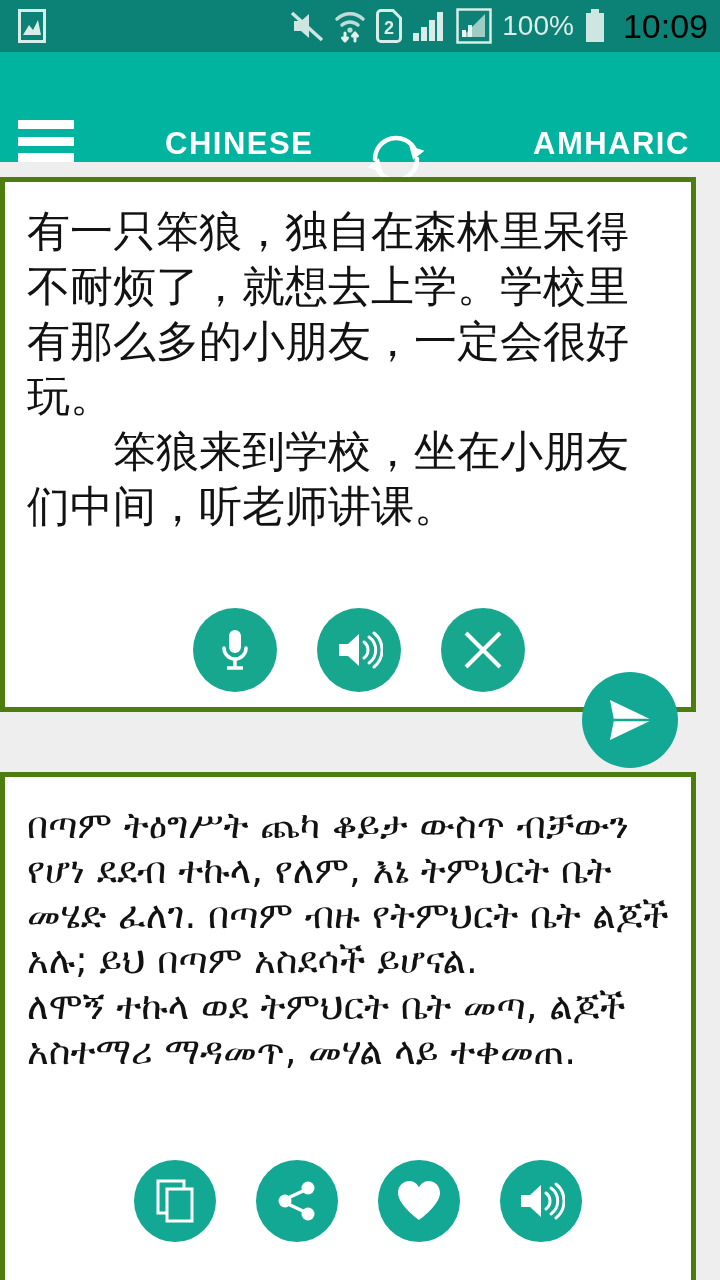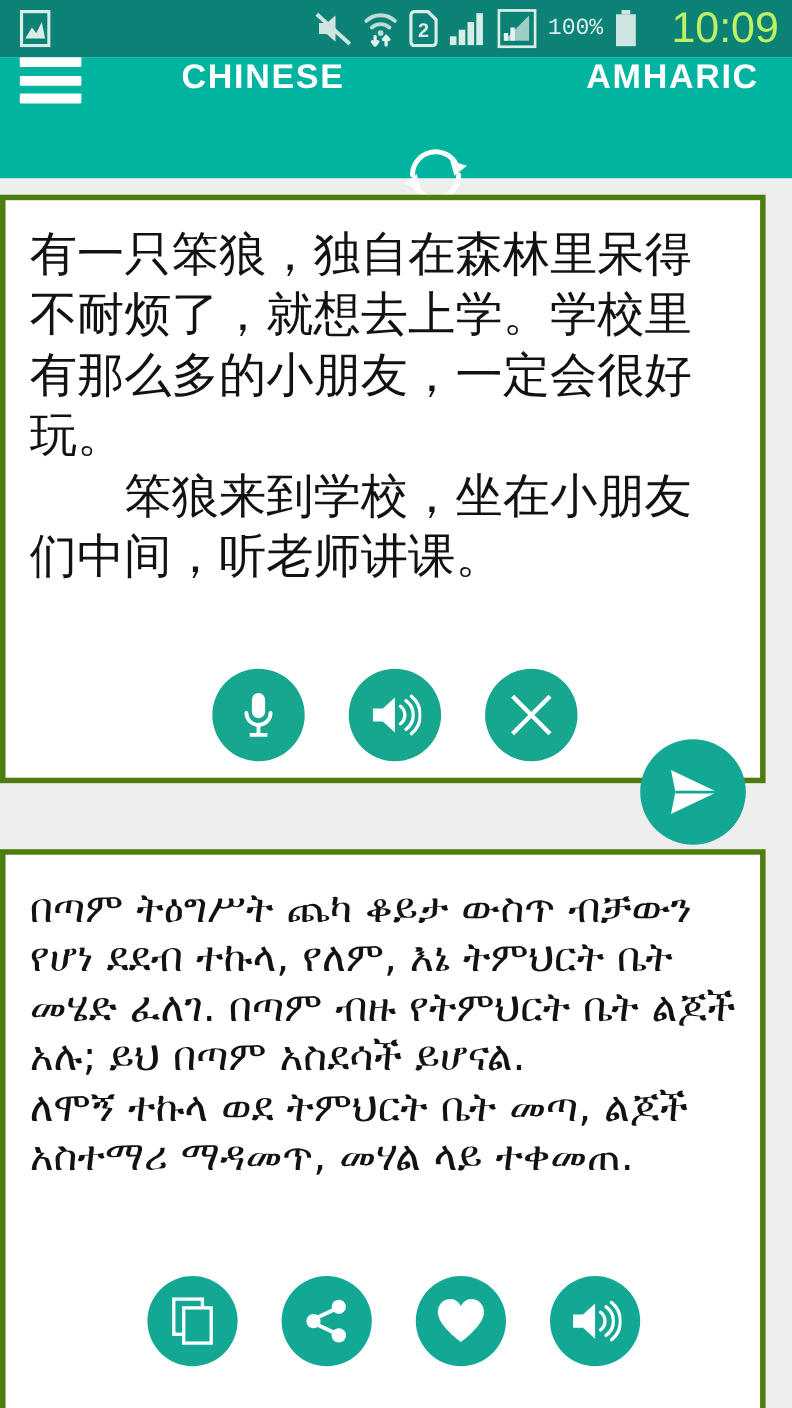--- a/index.html
+++ b/index.html
@@ -15,30 +15,30 @@
   .statusbar {
     position: absolute; top: 0; left: 0;
     width: 720px; height: 52px;
     background: #0c8175;
     display: flex; align-items: center;
     padding: 0 12px 0 18px;
     color: #d8ece8;
   }
   .sb-left { display: flex; align-items: center; }
   .sb-right { margin-left: auto; display: flex; align-items: center; gap: 10px; }
-  .sb-text { font-size: 21px; color: #ddeeea; letter-spacing: 0px; font-family: Liberation Mono, monospace; }
-  .sb-time { font-size: 39px; color: #bef264; margin-left: 20px; }
+  .sb-text { font-size: 28px; color: #ddeeea; letter-spacing: 0px; }
+  .sb-time { font-size: 34px; color: #000000; margin-left: 7px; }
   .sb-icon { display: inline-flex; align-items: center; justify-content: center; }
 
   
   .appbar {
     position: absolute; top: 52px; left: 0;
     width: 720px; height: 110px;
     background: #00b4a0;
-    display: flex; align-items: flex-start;
+    display: flex; align-items: flex-end;
   }
   .hamburger {
     width: 56px; height: 42px;
     margin-left: 18px;
     display: flex; flex-direction: column; justify-content: space-between;
     cursor: pointer;
   }
   .hamburger span { display: block; height: 9px; background: #ffffff; border-radius: 1px; }
   .lang {
     color: #ffffff; font-size: 31px; font-weight: bold;

